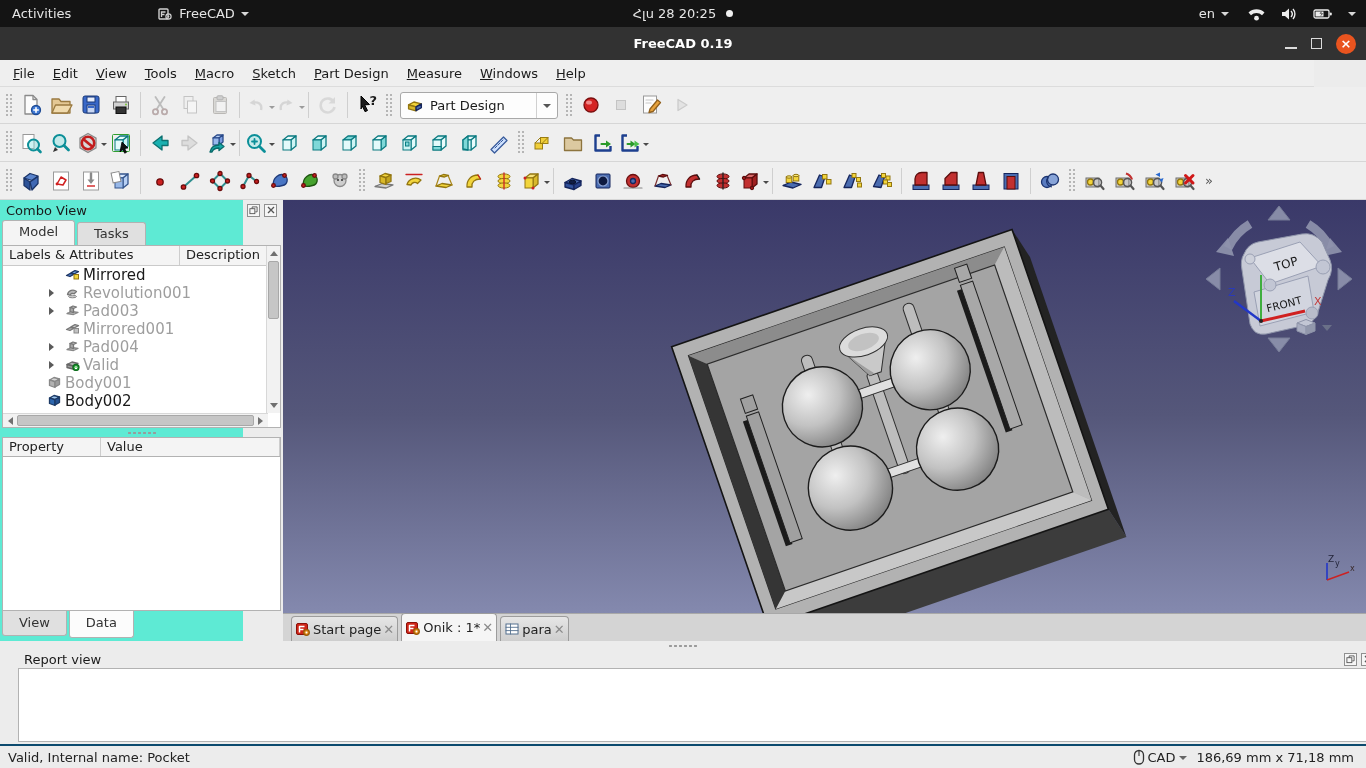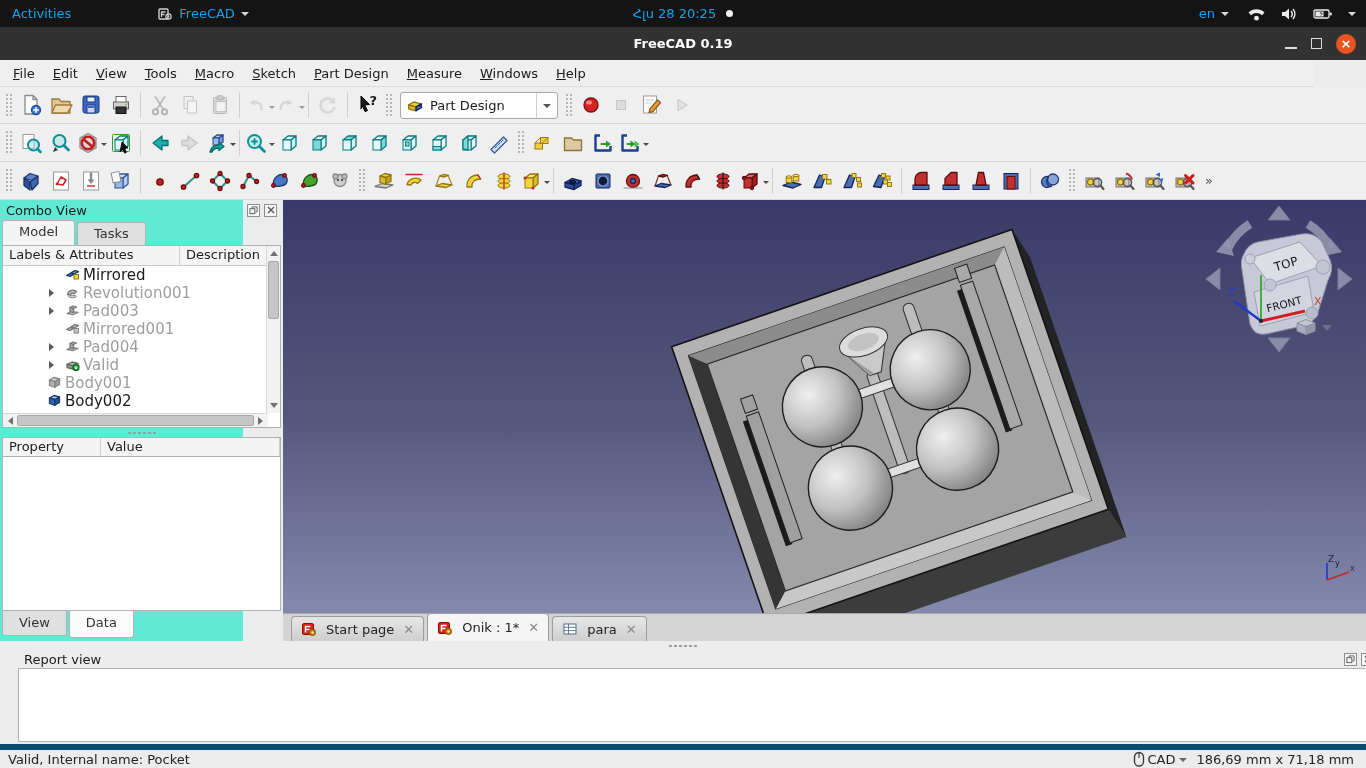--- a/index.html
+++ b/index.html
@@ -1,20 +1,20 @@
 <!DOCTYPE html>
 <html><head>
 <meta charset="utf-8">
 <style>
 *{box-sizing:border-box;margin:0;padding:0}
 html,body{width:1366px;height:768px;overflow:hidden}
 body{font-family:"DejaVu Sans","Liberation Sans",sans-serif;font-size:13px;background:#ececec;position:relative;color:#1a1a1a}
 .abs{position:absolute}
 
-#gnomebar{left:0;top:0;width:1366px;height:27px;background:#141414;color:#0ea5e9;display:flex;align-items:center}
+#gnomebar{left:0;top:0;width:1366px;height:27px;background:#141414;color:#e5e5e5;display:flex;align-items:center}
 #gnomebar .itm{display:flex;align-items:center;gap:6px;padding:0 12px;height:100%}
 .caret{width:0;height:0;border:4px solid transparent;border-top-color:#d8d8d8;margin-top:4px}
 #clockbox{position:absolute;left:0;right:0;top:0;height:27px;display:flex;align-items:center;justify-content:center;gap:10px;pointer-events:none}
 #gb-right{margin-left:auto;display:flex;align-items:center;gap:14px;padding-right:10px}
 .dotmedia{width:7px;height:7px;border-radius:50%;background:#f0f0f0}
 
 #titlebar{left:0;top:27px;width:1366px;height:33px;background:#323232;color:#fff;display:flex;align-items:center;justify-content:center;font-weight:bold;font-size:13px}
 #winbtns{position:absolute;right:10px;top:0;height:33px;display:flex;align-items:center;gap:14px}
 .wmin{width:12px;height:2px;background:#dcdcdc;margin-top:8px}
 .wmax{width:11px;height:11px;border:1.5px solid #dcdcdc;position:relative}
@@ -69,31 +69,31 @@
 #propbody{position:absolute;left:2px;top:257px;width:279px;height:154px;background:#fff;border:1px solid #b2b2b2;border-top:none}
 #pvtabs{position:absolute;left:2px;top:411px;height:27px;display:flex;align-items:flex-start}
 .pvtab{padding:4px 16px 5px;border:1px solid #b2b2b2;border-top:none;background:#e0e0e0;border-radius:0 0 3px 3px;margin-right:2px;color:#333}
 .pvtab.act{background:#fcfcfc;padding-bottom:7px}
 
 #mdi{left:283px;top:200px;width:1083px;height:441px}
 #viewport{position:absolute;left:0;top:0;width:1083px;height:413px;background:linear-gradient(#3a3969 0%,#55577a 52%,#8489ae 100%);overflow:hidden}
 #navcube{position:absolute;right:12px;top:4px}
 #axisind{position:absolute;right:10px;bottom:20px}
 #mditabs{position:absolute;left:0;top:413px;width:1083px;height:28px;background:#d4d4d4;border-top:1px solid #a8a8a8;display:flex;align-items:flex-end;padding-left:8px}
-.mtab{display:flex;align-items:center;gap:9px;height:25px;padding:0 9px;border:1px solid #9c9c9c;border-bottom:none;border-radius:4px 4px 0 0;background:linear-gradient(#e6e6e6,#cecece);margin-right:3px;color:#222}
+.mtab{display:flex;align-items:center;gap:2px;height:25px;padding:0 3px;border:1px solid #9c9c9c;border-bottom:none;border-radius:4px 4px 0 0;background:linear-gradient(#e6e6e6,#cecece);margin-right:3px;color:#222}
 .mtab.act{background:#f5f5f5;height:28px}
 .mclose{color:#8a8a8a;font-weight:bold;font-size:13px}
 
 #hsplit{left:0;top:641px;width:1366px;height:9px;background:#ececec;display:flex;align-items:center;justify-content:center}
 
 #report{left:16px;top:650px;width:1366px;height:94px;background:#ececec}
 #rvhead{position:absolute;left:0;top:0;width:1366px;height:18px;display:flex;align-items:center;padding:0 8px}
 #rvbody{position:absolute;left:2px;top:18px;width:1362px;height:74px;background:#fff;border:1px solid #b2b2b2}
 
-#statusbar{left:0;top:744px;width:1366px;height:24px;background:#ececec;border-top:6px solid #0c4a6e;display:flex;align-items:center;padding:0 8px;color:#222}
+#statusbar{left:0;top:744px;width:1366px;height:24px;background:#ececec;border-top:2px solid #0c4a6e;display:flex;align-items:center;padding:0 8px;color:#222}
 #sbright{margin-left:auto;display:flex;align-items:center;gap:1px;padding-right:4px}
 svg{display:block}
 text{font-family:"DejaVu Sans",sans-serif}
 </style>
 </head>
 <body>
 
 <div class="abs" id="gnomebar">
   <div class="itm">
       <span>Activities</span>

